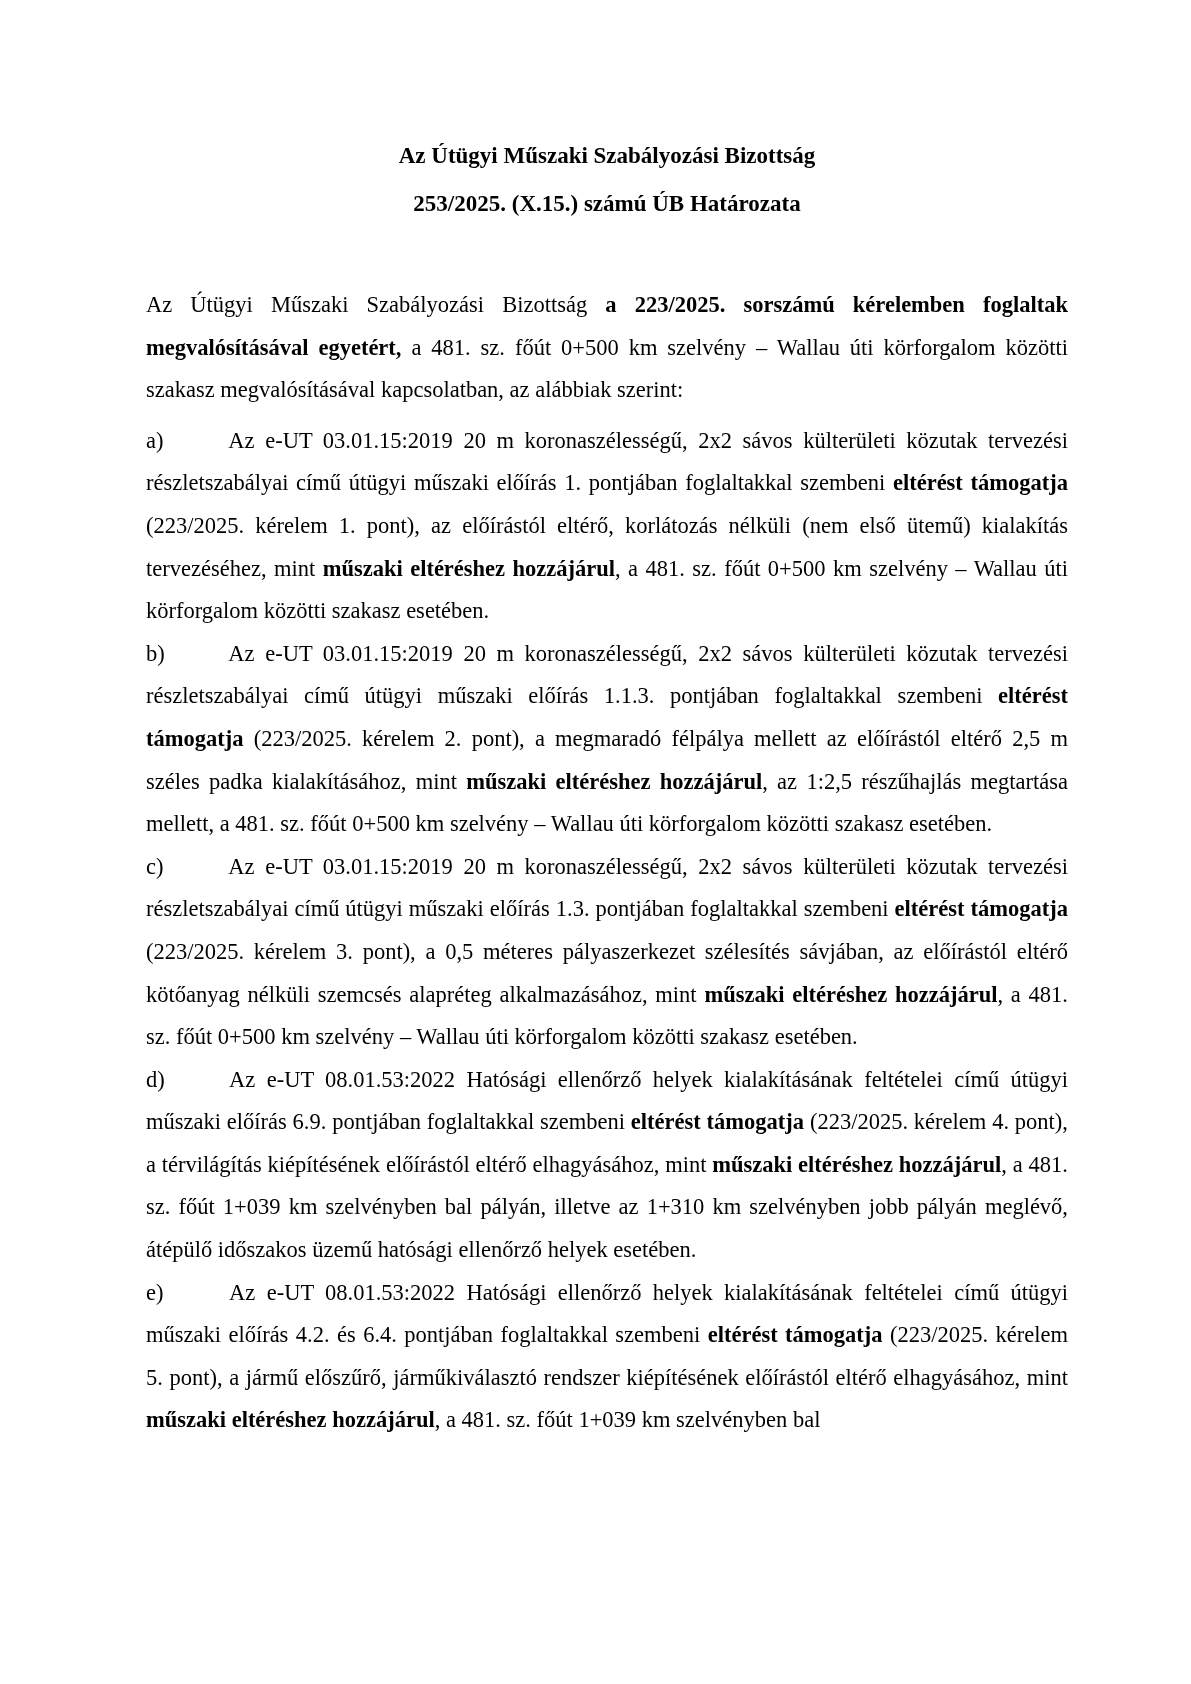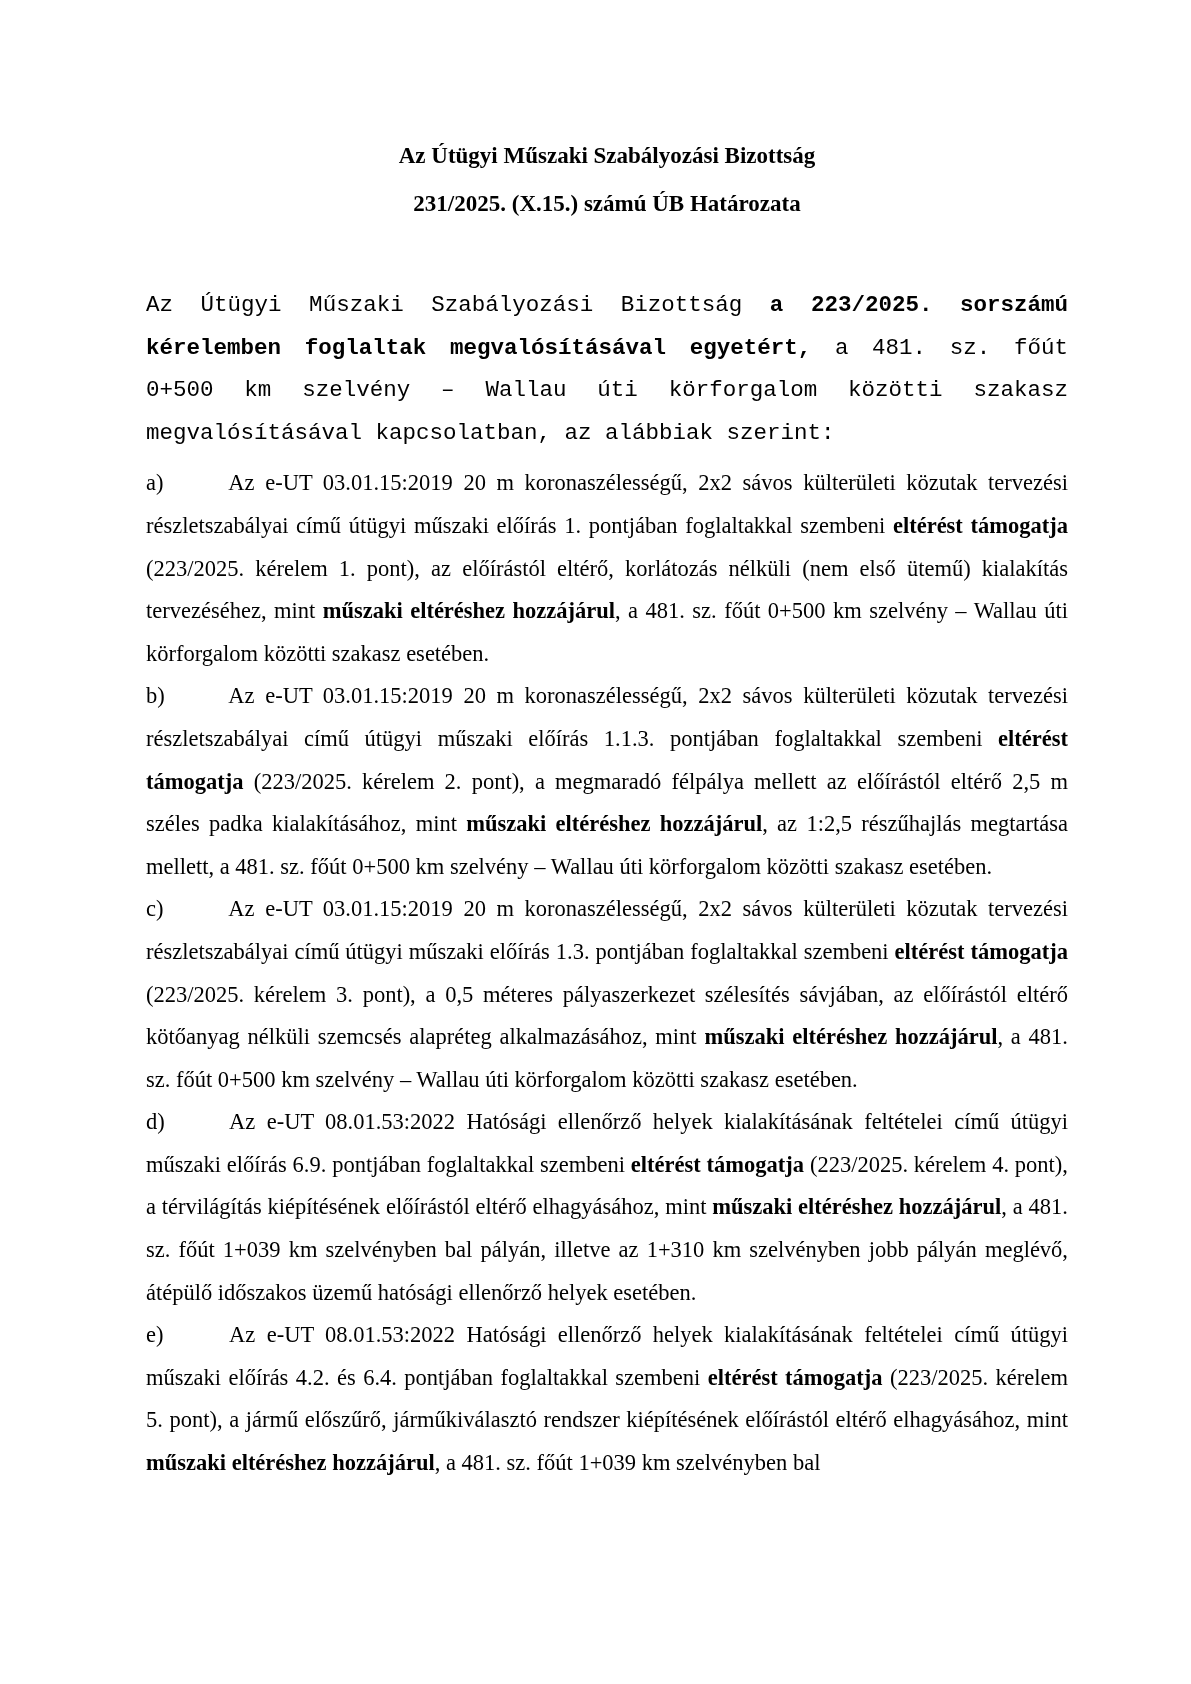--- a/index.html
+++ b/index.html
@@ -32,21 +32,20 @@
     line-height: 48px;
   }
   .para {
     font-size: 22.5px;
     line-height: 42.6px;
     text-align: justify;
     margin: 0;
   }
   .intro {
     margin-bottom: 8px;
-    font-family: Liberation Mono, monospace;
   }
   .item-label {
     display: inline-block;
     width: 73px;
   }
   .para b {
     font-weight: bold;
   }
   .page-number {
     position: absolute;
@@ -59,21 +58,21 @@
   }
 </style>
 </head>
 <body>
 
 <div class="page">
   <div class="content">
 
     <div class="doc-title">
       <div class="title-line">Az Útügyi Műszaki Szabályozási Bizottság</div>
-      <div class="title-line">231/2025. (X.15.) számú ÚB Határozata</div>
+      <div class="title-line">253/2025. (X.15.) számú ÚB Határozata</div>
     </div>
 
     <p class="para intro"><span>Az Útügyi Műszaki Szabályozási Bizottság </span><b>a 223/2025. sorszámú kérelemben foglaltak megvalósításával egyetért,</b><span> a 481. sz. főút 0+500 km szelvény – Wallau úti körforgalom közötti szakasz megvalósításával kapcsolatban, az alábbiak szerint:</span></p>
 
     <div>
   <p class="para item">
     <span class="item-label">a)</span>
     <span class="item-text"><span>Az e-UT 03.01.15:2019 20 m koronaszélességű, 2x2 sávos külterületi közutak tervezési részletszabályai című útügyi műszaki előírás 1. pontjában foglaltakkal szembeni </span><b>eltérést támogatja</b><span> (223/2025. kérelem 1. pont), az előírástól eltérő, korlátozás nélküli (nem első ütemű) kialakítás tervezéséhez, mint </span><b>műszaki eltéréshez hozzájárul</b><span>, a 481. sz. főút 0+500 km szelvény – Wallau úti körforgalom közötti szakasz esetében.</span></span>
   </p>
 

